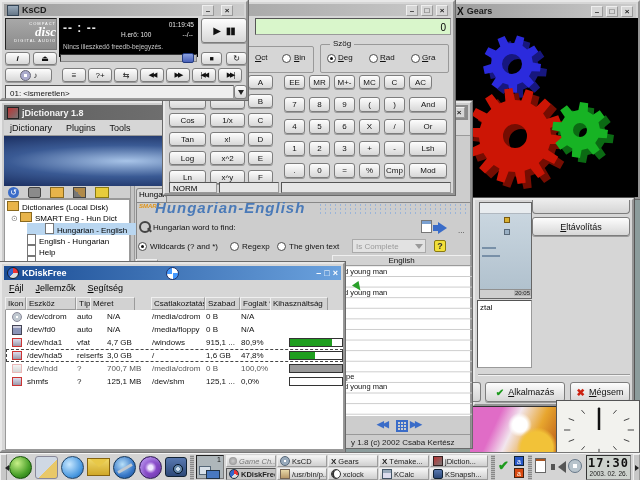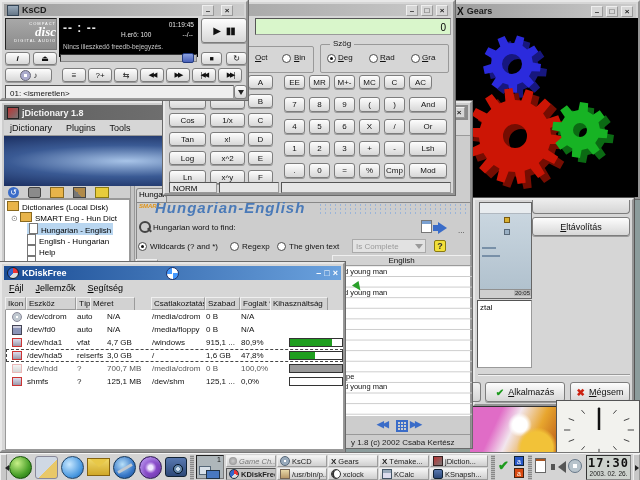--- a/index.html
+++ b/index.html
@@ -134,21 +134,21 @@
     <span class="mini" style="width:12px;height:9px;background:#e8b44a;border:1px solid #8a6a20"></span>
     <span class="mini" style="width:11px;height:9px;background:linear-gradient(45deg,#777 40%,#b08a4a 40%);border:1px solid #444"></span>
     <span class="mini" style="width:12px;height:9px;background:#e8cc3a;border:1px solid #8a7a10"></span>
   </div>
 
   <div class="abs" style="left:128px;top:83px;width:5px;height:262px;background:#c4c4c4;border-left:1px solid #999;border-right:1px solid #999"></div>
 
   <div class="abs" style="left:2px;top:96px;width:126px;height:249px;background:#fff;border:1px solid #999;font-size:8px">
     <div class="abs" style="left:2px;top:1px;white-space:nowrap"><span class="treefold"></span><span>Dictionaries (Local Disk)</span></div>
     <div class="abs" style="left:6px;top:12px;white-space:nowrap"><span class="mini" style="color:#777">⊙</span> <span class="treefold"></span><span>SMART Eng - Hun Dict</span></div>
-    <div class="abs" style="left:22px;top:23px;white-space:nowrap;background:#b9d6f0;padding:0 2px"><span class="treedoc"></span><span>Hungarian - English</span></div>
+    <div class="abs" style="left:22px;top:23px;white-space:nowrap;background:#b9d6f0;padding:0 18px"><span class="treedoc"></span><span>Hungarian - English</span></div>
     <div class="abs" style="left:22px;top:34px;white-space:nowrap"><span class="treedoc"></span><span>English - Hungarian</span></div>
     <div class="abs" style="left:22px;top:45px;white-space:nowrap"><span class="treedoc"></span><span>Help</span></div>
     <div class="abs" style="left:22px;top:56px;white-space:nowrap"><span class="treedoc"></span><span>About</span></div>
   </div>
 
   <div class="abs" style="left:134px;top:85px;width:31px;height:14px;background:#d8d8d8;border:1px solid #888;border-bottom:none;border-radius:3px 3px 0 0;font-size:8px;overflow:hidden;padding:1px 2px;white-space:nowrap">
     <span>Hungarian-English</span>
   </div>
   <div class="abs" style="left:134px;top:99px;width:335px;height:246px;border:1px solid #888;background:#cdcdcd"></div>
   <div class="lbl" style="left:137px;top:100px;font-size:6px;font-weight:bold;font-style:italic;color:#e09418">SMART</div>

